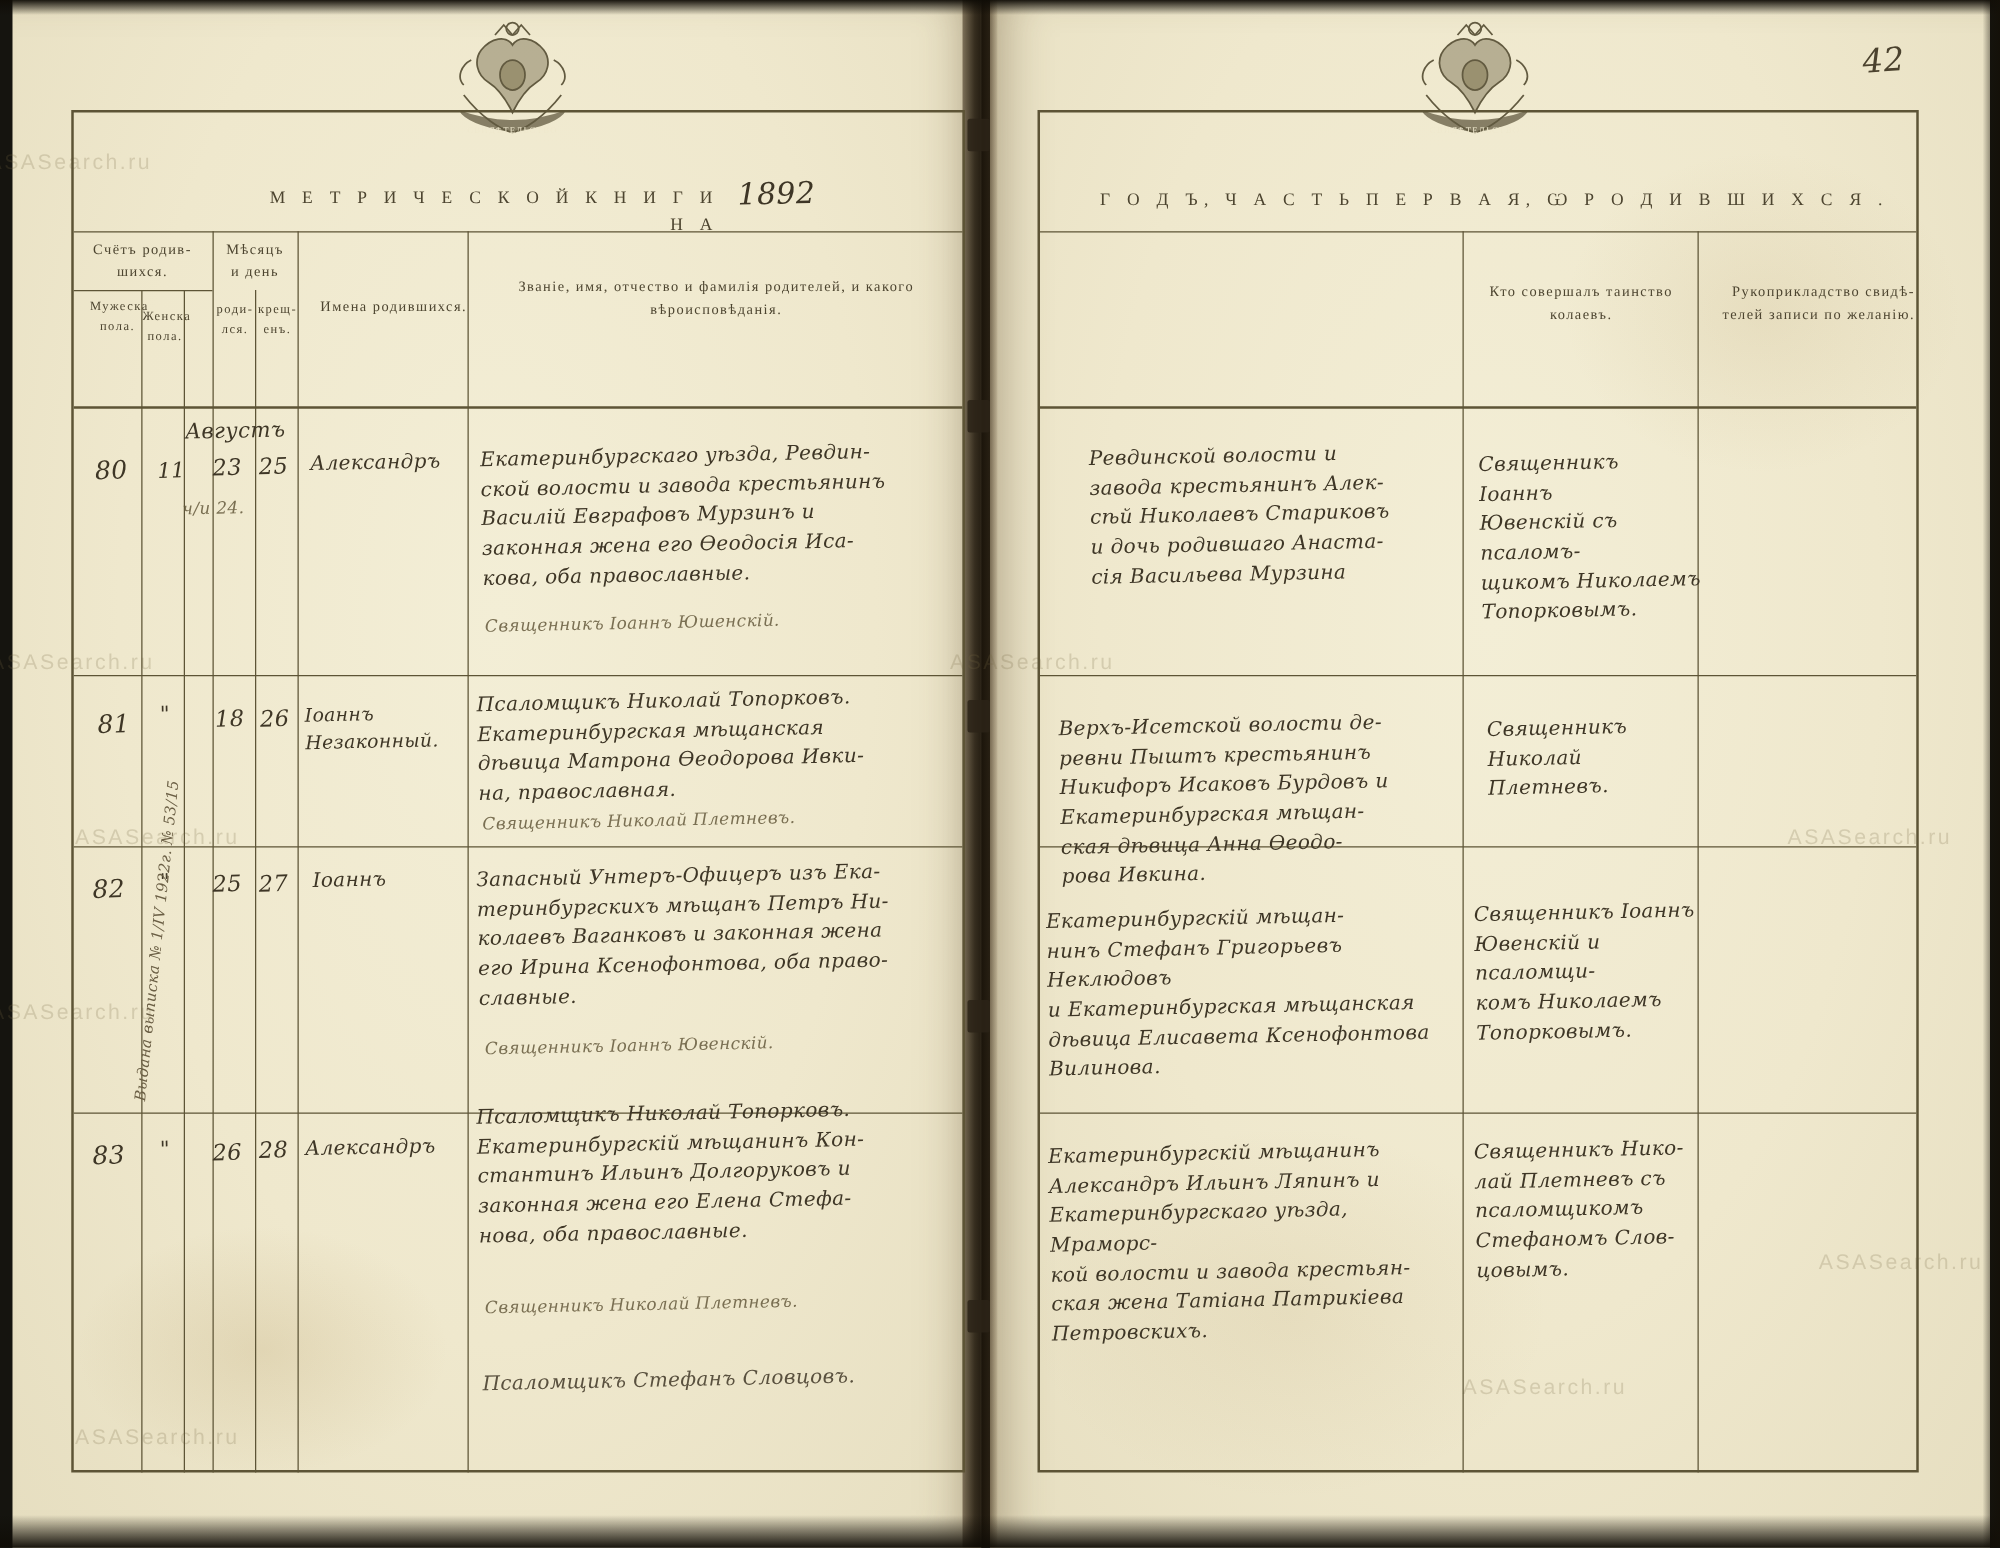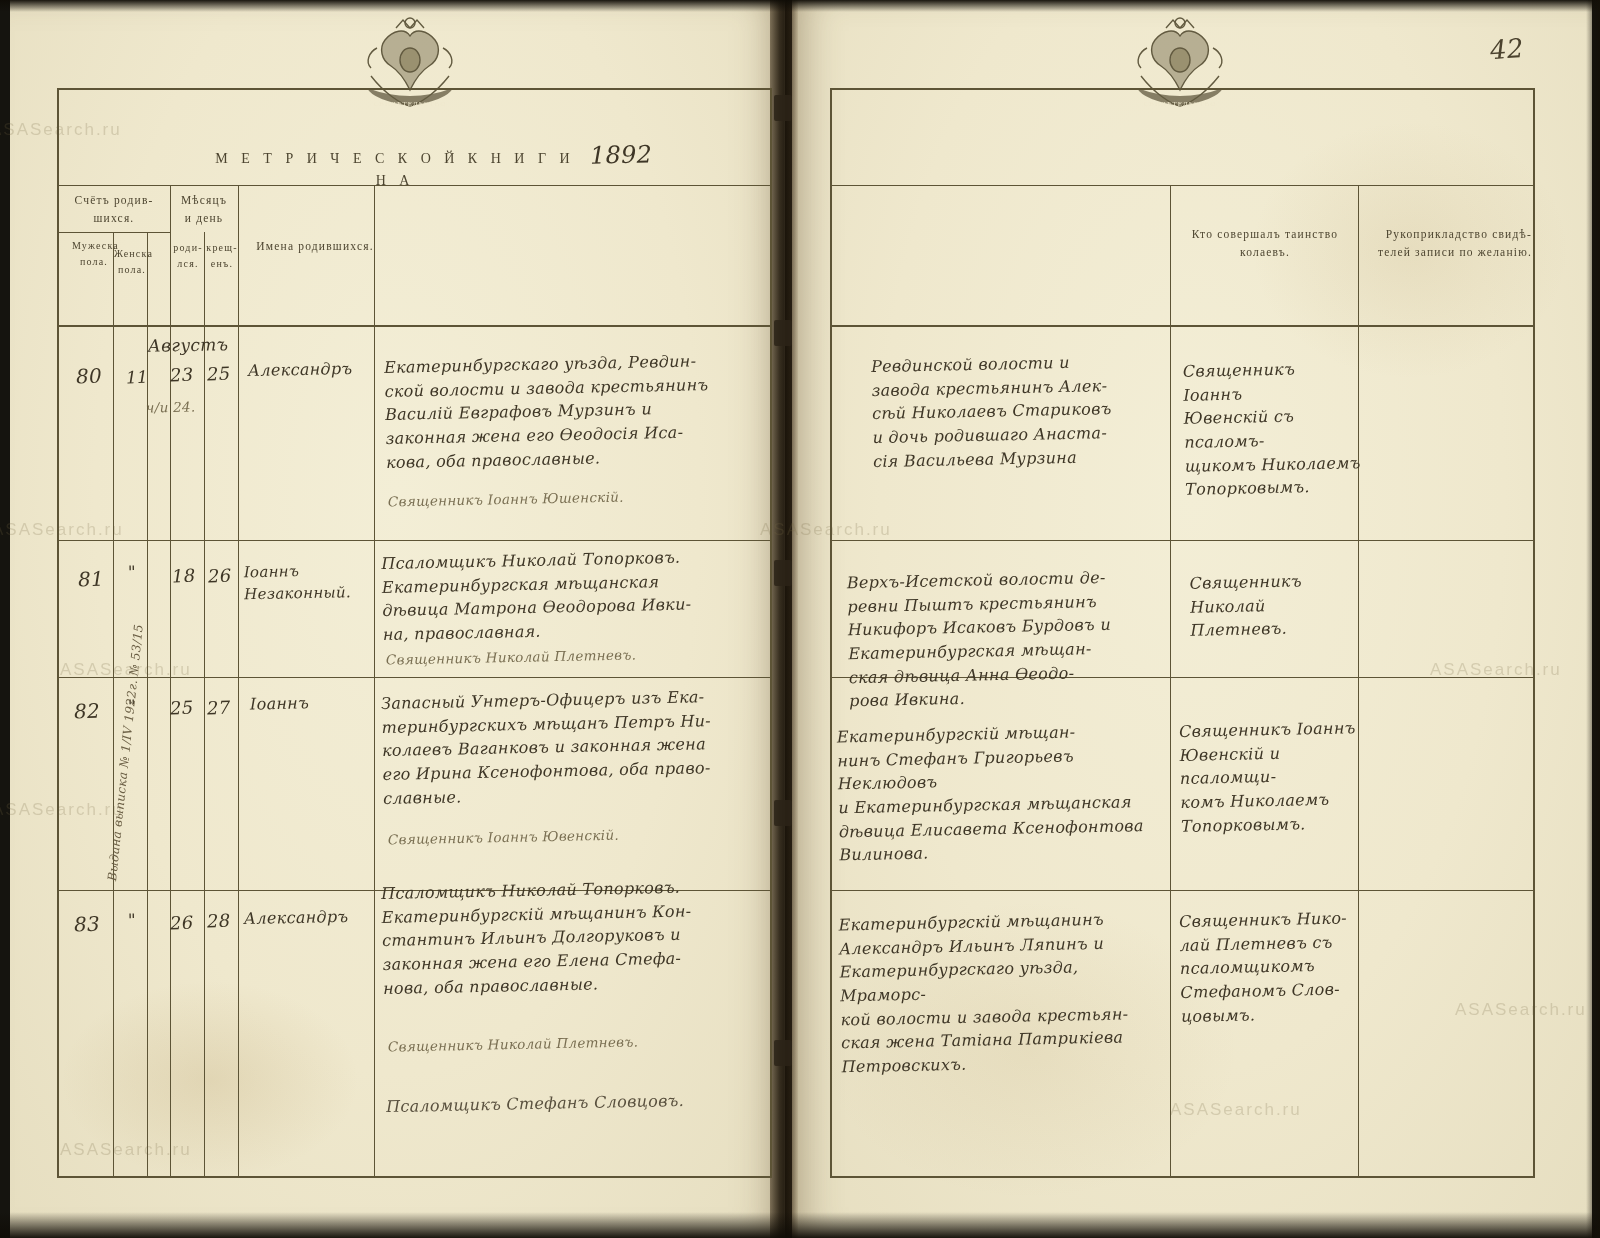--- a/index.html
+++ b/index.html
@@ -210,23 +210,24 @@
       <path d="M26 62 c14 18 30 28 39 30 M104 62 c-14 18 -30 28 -39 30"></path>
     </g>
     <g fill="#4a4228" opacity=".75">
       <path d="M22 74 q43 16 86 0 q-6 12 -43 18 q-37 -6 -43 -18z"></path>
     </g>
     <text x="65" y="92" font-size="7" fill="#efe8cd" text-anchor="middle" font-family="Liberation Serif, serif" letter-spacing="1">СВИДѢТЕЛЬСТВО</text>
   </svg>
 
   <div class="hw folio" style="left:1490px;top:30px">42</div>
 
-  <div class="printed title-spaced" style="left:215px;top:148px;width:360px;text-align:center;">М Е Т Р И Ч Е С К О Й   К Н И Г И   Н А</div>
+  <div class="printed title-spaced" style="left:215px;top:148px;width:360px;text-align:right;">М Е Т Р И Ч Е С К О Й   К Н И Г И   Н А</div>
   <div class="hw" style="left:590px;top:138px;font-size:24px;">1892</div>
 
+  <div class="printed title-spaced" style="left:880px;top:150px;width:660px;text-align:left;">Г О Д Ъ,   Ч А С Т Ь   П Е Р В А Я,   Ѡ  Р О Д И В Ш И Х С Я .</div>
 
   <div class="frame" style="left:57px;top:88px;width:715px;height:1090px;"></div>
 
   <div class="rule h" style="left:59px;top:185px;width:711px;"></div>
   <div class="rule h" style="left:59px;top:232px;width:111px;"></div>
   <div class="rule h" style="left:59px;top:325px;width:711px;height:2px;"></div>
 
   <div class="rule v" style="left:113px;top:232px;height:946px;"></div>
   <div class="rule v" style="left:147px;top:232px;height:946px;"></div>
   <div class="rule v" style="left:170px;top:185px;height:993px;"></div>
@@ -253,20 +254,22 @@
 пола.</div>
   <div class="printed small" style="left:114px;top:246px;width:36px;white-space:pre-line;font-size:10px;">Женска
 пола.</div>
   <div class="printed small" style="left:165px;top:192px;width:78px;white-space:pre-line;">Мѣсяцъ
 и день</div>
   <div class="printed small" style="left:170px;top:240px;width:36px;white-space:pre-line;font-size:10px;">роди-
 лся.</div>
   <div class="printed small" style="left:204px;top:240px;width:36px;white-space:pre-line;font-size:10px;">крещ-
 енъ.</div>
   <div class="printed small" style="left:224px;top:238px;width:134px;padding-left:24px;">Имена родившихся.</div>
+  <div class="printed small" style="left:380px;top:222px;width:386px;white-space:pre-line;">Званіе, имя, отчество и фамилія родителей, и какого
+вѣроисповѣданія.</div>
 
   <div class="printed small" style="left:1174px;top:226px;width:182px;white-space:pre-line;">Кто совершалъ таинство
 колаевъ.</div>
   <div class="printed small" style="left:1362px;top:226px;width:170px;white-space:pre-line;text-align:right;">Рукоприкладство свидѣ-
 телей записи по желанію.</div>
 
   <div class="hw num" style="left:76px;top:362px;">80</div>
   <div class="hw num" style="left:126px;top:365px;font-size:17px;">11</div>
   <div class="hw" style="left:148px;top:333px;font-size:17px;">Августъ</div>
   <div class="hw num" style="left:170px;top:362px;font-size:18px;">23</div>

